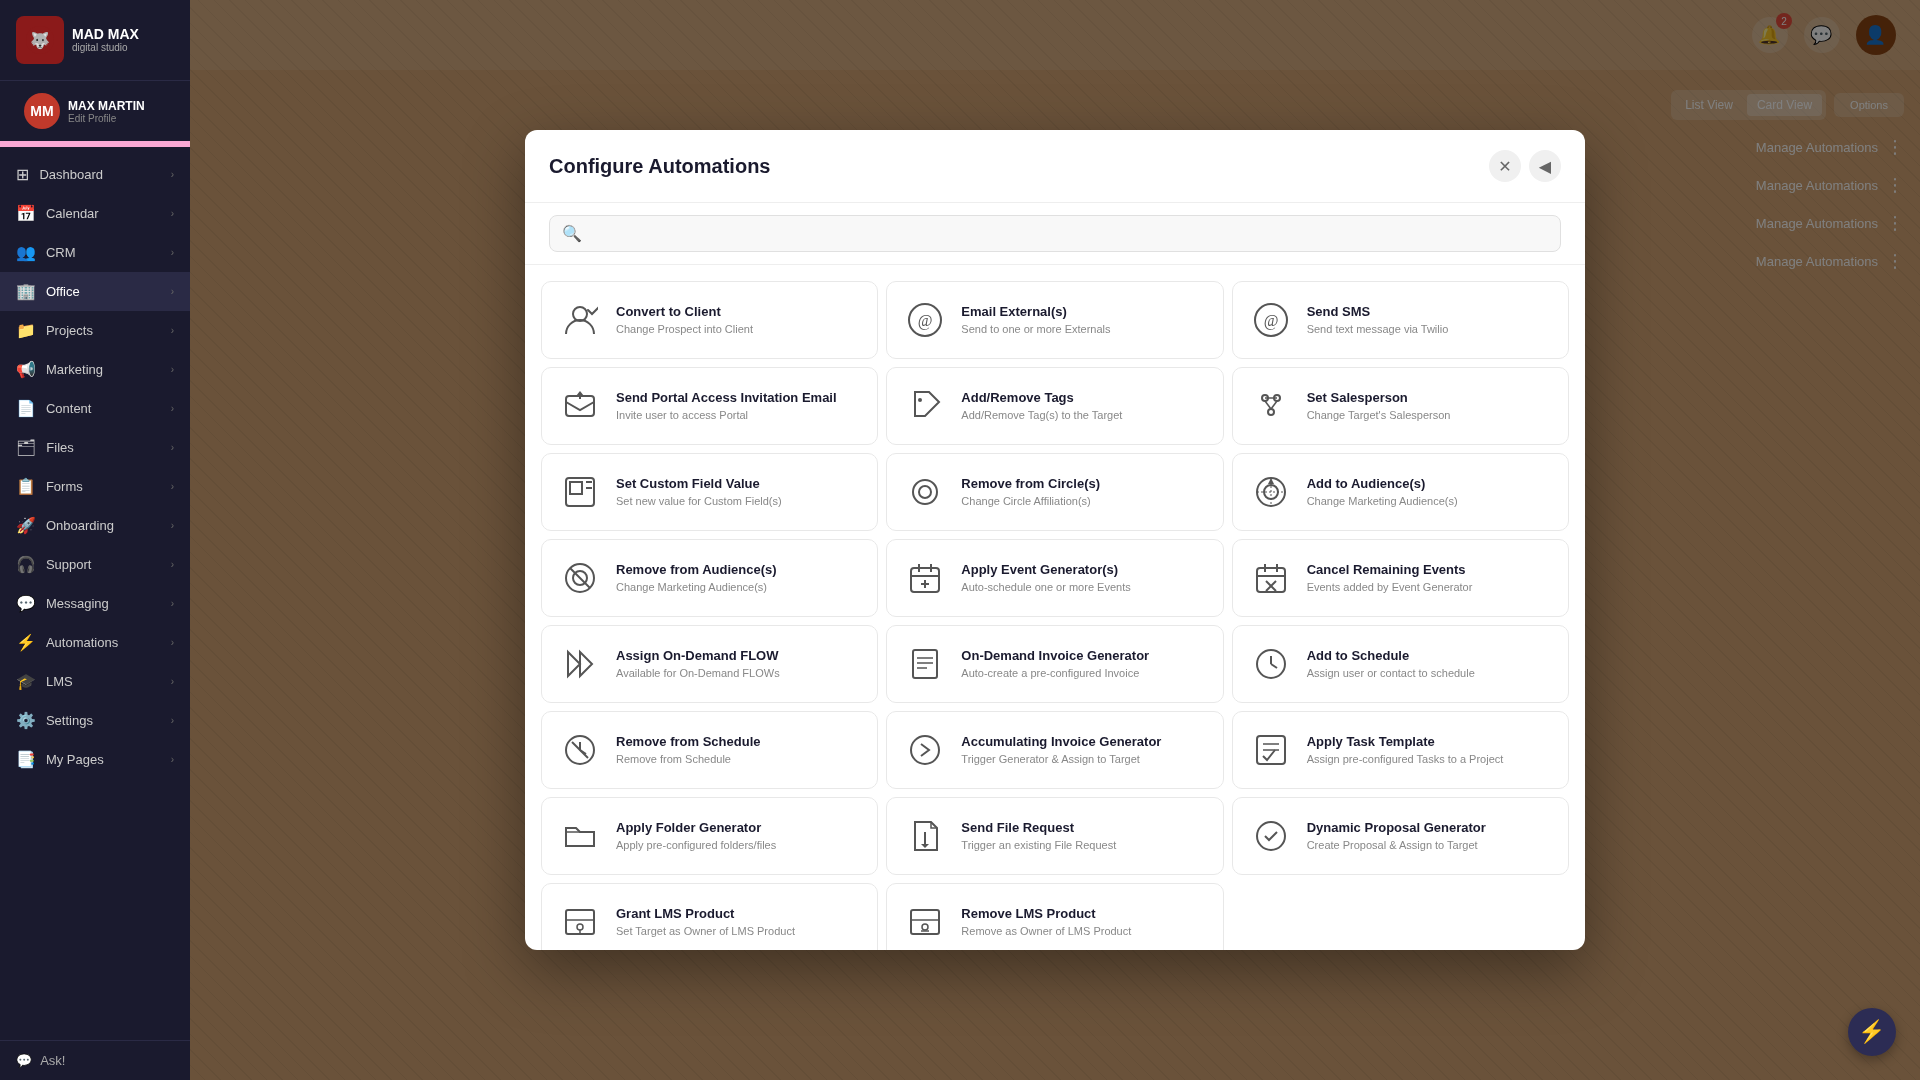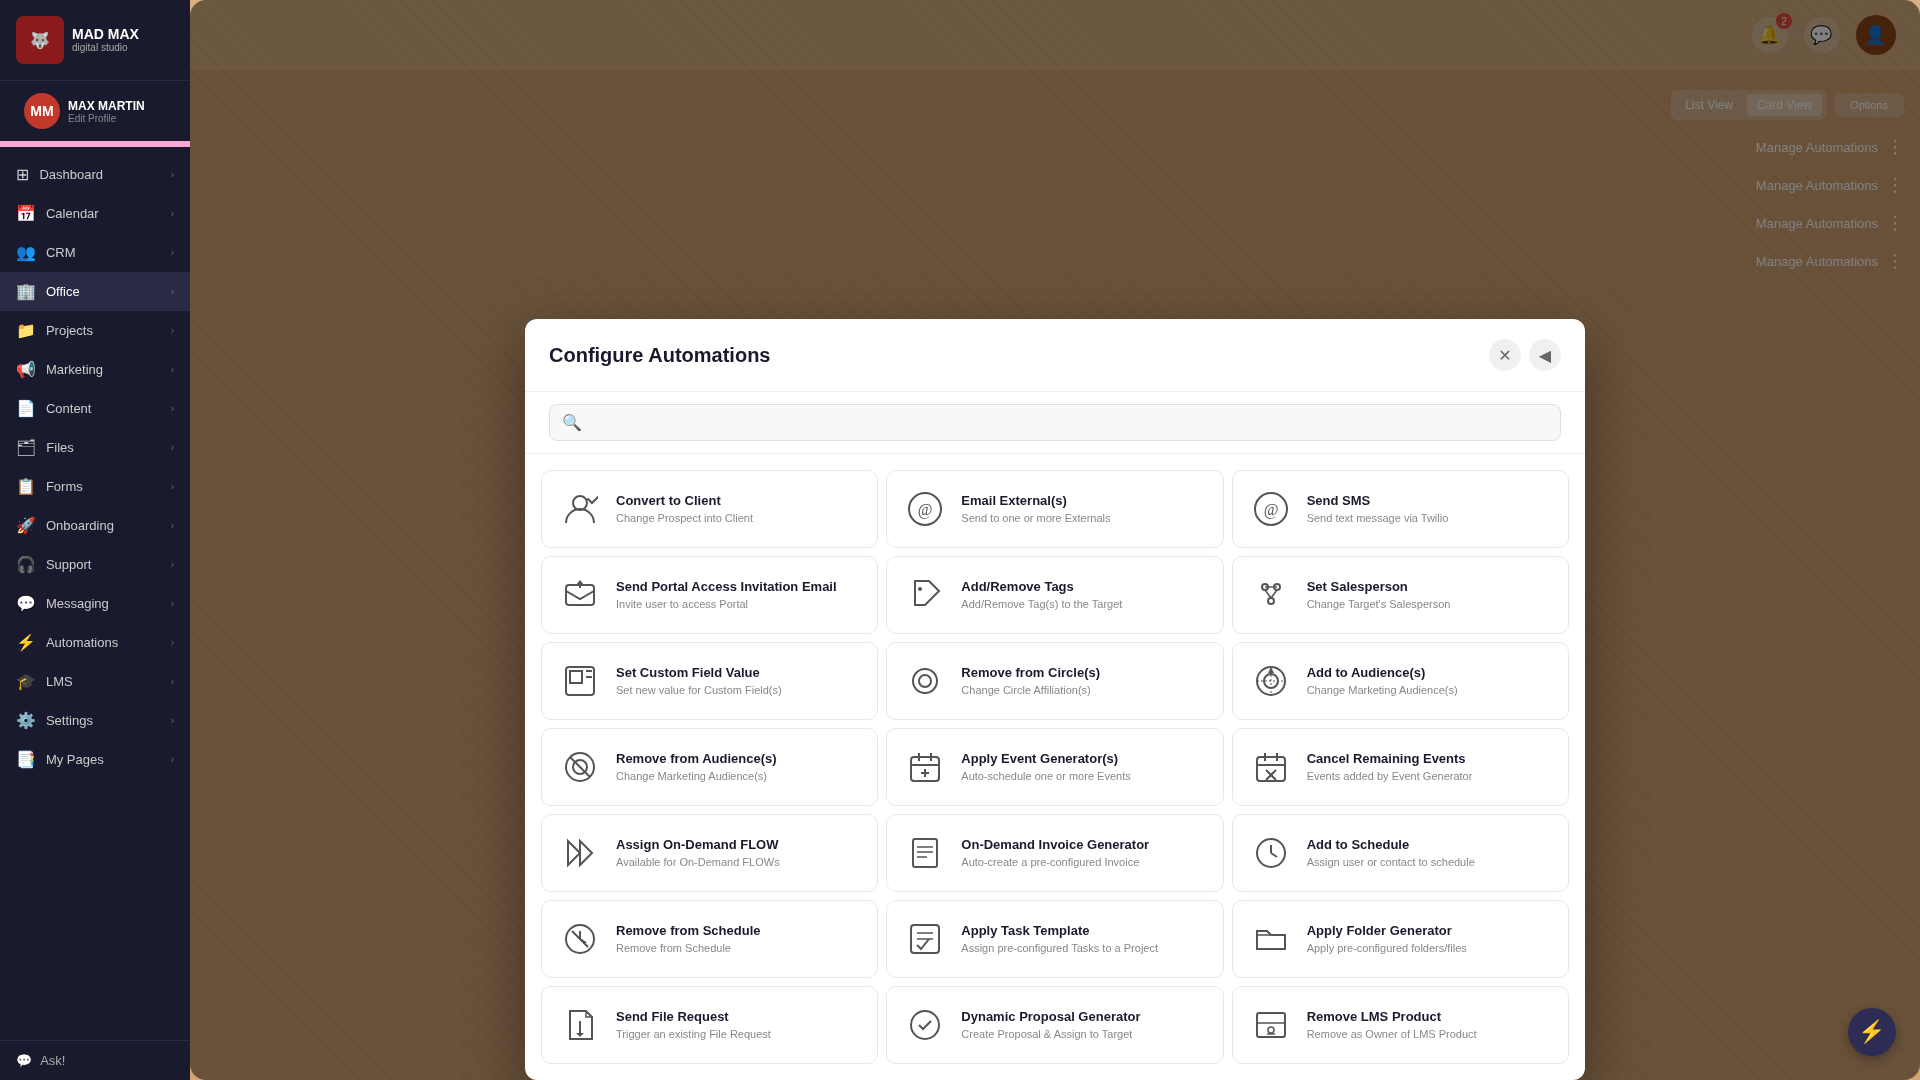--- a/index.html
+++ b/index.html
@@ -221,24 +221,23 @@
       color: #fff;
       font-size: 13px;
     }
 
     
     .modal-overlay {
       position: absolute;
       top: 0; left: 0; right: 0; bottom: 0;
       background: rgba(0,0,0,0.5);
       display: flex;
-      align-items: flex-end;
+      align-items: center;
       justify-content: center;
       z-index: 100;
-      border-radius: 16px;
     }
 
     
     .modal {
       background: #fff;
       border-radius: 12px;
       width: 1060px;
       max-height: 820px;
       display: flex;
       flex-direction: column;
@@ -789,20 +788,32 @@
               </svg>
             </div>
     <div class="card-text">
       <div class="card-title">Remove from Schedule</div>
       <div class="card-desc">Remove from Schedule</div>
     </div>
   </div>
           <div class="automation-card">
     <div class="card-icon">
               <svg width="36" height="36" viewBox="0 0 36 36">
+                <circle cx="18" cy="18" r="14" fill="none" stroke="#555" stroke-width="2"></circle>
+                <path d="M14 12 L22 18 L14 24" fill="none" stroke="#555" stroke-width="2"></path>
+              </svg>
+            </div>
+    <div class="card-text">
+      <div class="card-title">Accumulating Invoice Generator</div>
+      <div class="card-desc">Trigger Generator &amp; Assign to Target</div>
+    </div>
+  </div>
+          <div class="automation-card">
+    <div class="card-icon">
+              <svg width="36" height="36" viewBox="0 0 36 36">
                 <rect x="4" y="4" width="28" height="28" rx="3" fill="none" stroke="#555" stroke-width="2"></rect>
                 <line x1="10" y1="12" x2="26" y2="12" stroke="#555" stroke-width="1.5"></line>
                 <line x1="10" y1="18" x2="26" y2="18" stroke="#555" stroke-width="1.5"></line>
                 <polyline points="10,24 14,28 22,18" fill="none" stroke="#555" stroke-width="2"></polyline>
               </svg>
             </div>
     <div class="card-text">
       <div class="card-title">Apply Task Template</div>
       <div class="card-desc">Assign pre-configured Tasks to a Project</div>
     </div>
@@ -844,20 +855,34 @@
       <div class="card-title">Dynamic Proposal Generator</div>
       <div class="card-desc">Create Proposal &amp; Assign to Target</div>
     </div>
   </div>
           <div class="automation-card">
     <div class="card-icon">
               <svg width="36" height="36" viewBox="0 0 36 36">
                 <rect x="4" y="6" width="28" height="24" rx="2" fill="none" stroke="#555" stroke-width="2"></rect>
                 <line x1="4" y1="16" x2="32" y2="16" stroke="#555" stroke-width="1.5"></line>
                 <circle cx="18" cy="23" r="3" fill="none" stroke="#555" stroke-width="1.5"></circle>
+                <line x1="18" y1="26" x2="18" y2="30" stroke="#555" stroke-width="1.5"></line>
+              </svg>
+            </div>
+    <div class="card-text">
+      <div class="card-title">Grant LMS Product</div>
+      <div class="card-desc">Set Target as Owner of LMS Product</div>
+    </div>
+  </div>
+          <div class="automation-card">
+    <div class="card-icon">
+              <svg width="36" height="36" viewBox="0 0 36 36">
+                <rect x="4" y="6" width="28" height="24" rx="2" fill="none" stroke="#555" stroke-width="2"></rect>
+                <line x1="4" y1="16" x2="32" y2="16" stroke="#555" stroke-width="1.5"></line>
+                <circle cx="18" cy="23" r="3" fill="none" stroke="#555" stroke-width="1.5"></circle>
                 <line x1="14" y1="27" x2="22" y2="27" stroke="#555" stroke-width="1.5"></line>
               </svg>
             </div>
     <div class="card-text">
       <div class="card-title">Remove LMS Product</div>
       <div class="card-desc">Remove as Owner of LMS Product</div>
     </div>
   </div>
         </div>
     </div>

